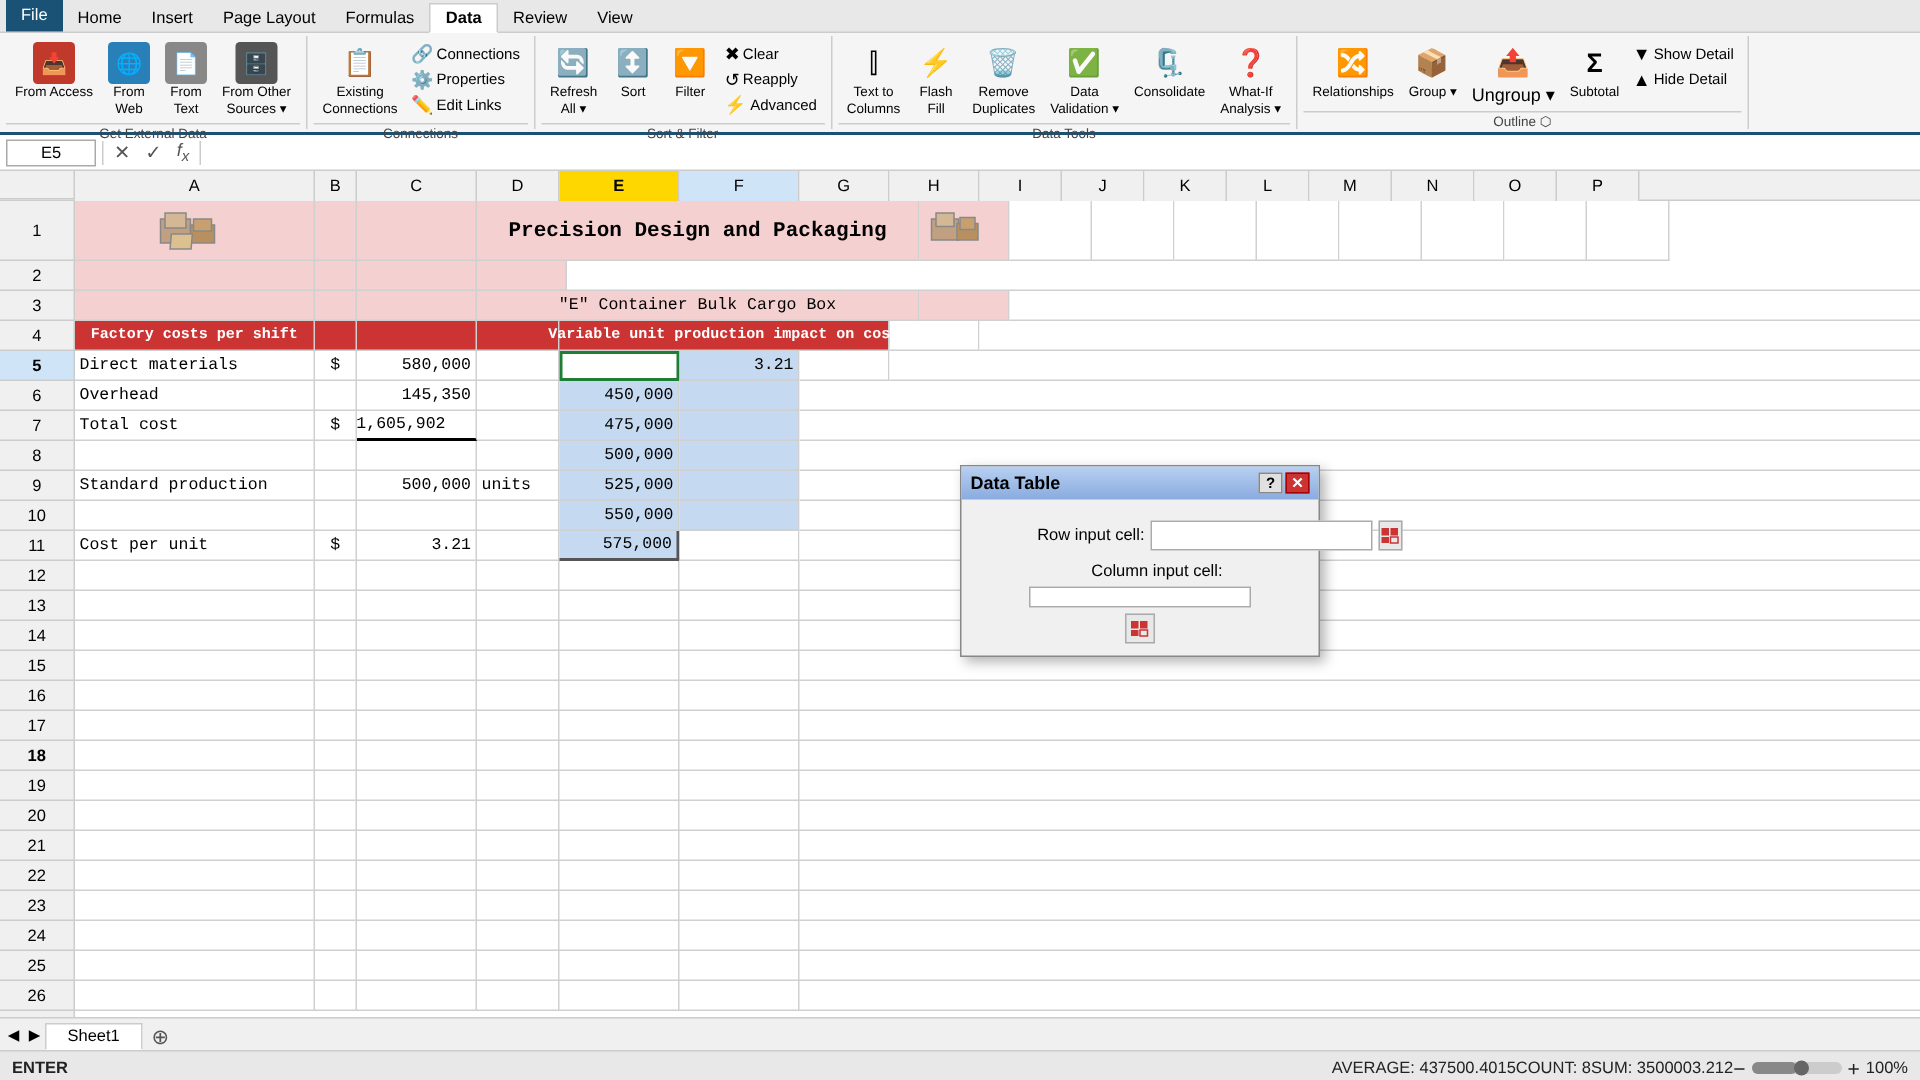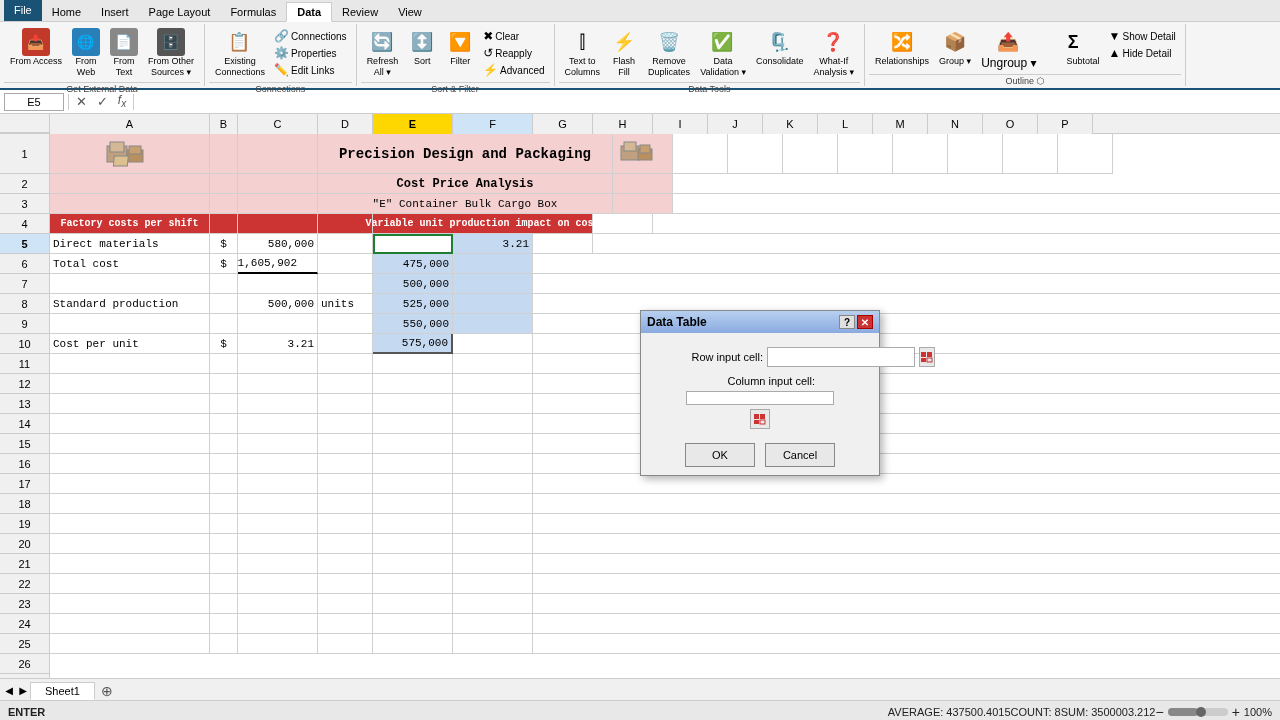--- a/index.html
+++ b/index.html
@@ -141,21 +141,21 @@
         <div style="display:flex;flex-direction:column;align-items:center;padding:2px 4px;cursor:pointer;font-size:9px;min-width:34px;text-align:center;">
           <div style="width:28px;height:28px;display:flex;align-items:center;justify-content:center;font-size:18px;">📦</div>
           <span style="font-size:9px;">Group ▾</span>
         </div>
         <div style="display:flex;flex-direction:column;align-items:center;padding:2px 4px;cursor:pointer;font-size:9px;min-width:38px;text-align:center;">
           <div style="width:28px;height:28px;display:flex;align-items:center;justify-content:center;font-size:18px;">📤</div>
           <span style="font-size:12px;">Ungroup ▾</span>
         </div>
         <div style="display:flex;flex-direction:column;align-items:center;padding:2px 4px;cursor:pointer;font-size:9px;min-width:34px;text-align:center;">
           <div style="width:28px;height:28px;display:flex;align-items:center;justify-content:center;font-size:18px;font-weight:bold;">Σ</div>
-          <span style="font-size:9px;margin-left:20px;">Subtotal</span>
+          <span style="font-size:9px;">Subtotal</span>
         </div>
         <div style="display:flex;flex-direction:column;gap:1px;padding-top:2px;">
           <div style="display:flex;flex-direction:row;align-items:center;gap:2px;padding:1px 3px;cursor:pointer;font-size:10px;">
             <span style="font-size:12px;">▼</span>
             <span>Show Detail</span>
           </div>
           <div style="display:flex;flex-direction:row;align-items:center;gap:2px;padding:1px 3px;cursor:pointer;font-size:10px;">
             <span style="font-size:12px;">▲</span>
             <span>Hide Detail</span>
           </div>
@@ -212,21 +212,21 @@
       <div style="height:20px;min-height:20px;display:flex;align-items:center;justify-content:center;border-right:1px solid #ccc;border-bottom:1px solid #ccc;font-size:11px;background:#f0f0f0;">8</div>
       <div style="height:20px;min-height:20px;display:flex;align-items:center;justify-content:center;border-right:1px solid #ccc;border-bottom:1px solid #ccc;font-size:11px;background:#f0f0f0;">9</div>
       <div style="height:20px;min-height:20px;display:flex;align-items:center;justify-content:center;border-right:1px solid #ccc;border-bottom:1px solid #ccc;font-size:11px;background:#f0f0f0;">10</div>
       <div style="height:20px;min-height:20px;display:flex;align-items:center;justify-content:center;border-right:1px solid #ccc;border-bottom:1px solid #ccc;font-size:11px;background:#f0f0f0;">11</div>
       <div style="height:20px;min-height:20px;display:flex;align-items:center;justify-content:center;border-right:1px solid #ccc;border-bottom:1px solid #ccc;font-size:11px;background:#f0f0f0;">12</div>
       <div style="height:20px;min-height:20px;display:flex;align-items:center;justify-content:center;border-right:1px solid #ccc;border-bottom:1px solid #ccc;font-size:11px;background:#f0f0f0;">13</div>
       <div style="height:20px;min-height:20px;display:flex;align-items:center;justify-content:center;border-right:1px solid #ccc;border-bottom:1px solid #ccc;font-size:11px;background:#f0f0f0;">14</div>
       <div style="height:20px;min-height:20px;display:flex;align-items:center;justify-content:center;border-right:1px solid #ccc;border-bottom:1px solid #ccc;font-size:11px;background:#f0f0f0;">15</div>
       <div style="height:20px;min-height:20px;display:flex;align-items:center;justify-content:center;border-right:1px solid #ccc;border-bottom:1px solid #ccc;font-size:11px;background:#f0f0f0;">16</div>
       <div style="height:20px;min-height:20px;display:flex;align-items:center;justify-content:center;border-right:1px solid #ccc;border-bottom:1px solid #ccc;font-size:11px;background:#f0f0f0;">17</div>
-      <div style="height:20px;min-height:20px;display:flex;align-items:center;justify-content:center;border-right:1px solid #ccc;border-bottom:1px solid #ccc;font-size:11px;background:#f0f0f0;">18</div>
+      <div style="height:20px;min-height:20px;display:flex;align-items:center;justify-content:center;border-right:1px solid #ccc;border-bottom:1px solid #ccc;font-size:11px;background:#f0f0f0;font-weight:bold;">18</div>
       <div style="height:20px;min-height:20px;display:flex;align-items:center;justify-content:center;border-right:1px solid #ccc;border-bottom:1px solid #ccc;font-size:11px;background:#f0f0f0;">19</div>
       <div style="height:20px;min-height:20px;display:flex;align-items:center;justify-content:center;border-right:1px solid #ccc;border-bottom:1px solid #ccc;font-size:11px;background:#f0f0f0;">20</div>
       <div style="height:20px;min-height:20px;display:flex;align-items:center;justify-content:center;border-right:1px solid #ccc;border-bottom:1px solid #ccc;font-size:11px;background:#f0f0f0;">21</div>
       <div style="height:20px;min-height:20px;display:flex;align-items:center;justify-content:center;border-right:1px solid #ccc;border-bottom:1px solid #ccc;font-size:11px;background:#f0f0f0;">22</div>
       <div style="height:20px;min-height:20px;display:flex;align-items:center;justify-content:center;border-right:1px solid #ccc;border-bottom:1px solid #ccc;font-size:11px;background:#f0f0f0;">23</div>
       <div style="height:20px;min-height:20px;display:flex;align-items:center;justify-content:center;border-right:1px solid #ccc;border-bottom:1px solid #ccc;font-size:11px;background:#f0f0f0;">24</div>
       <div style="height:20px;min-height:20px;display:flex;align-items:center;justify-content:center;border-right:1px solid #ccc;border-bottom:1px solid #ccc;font-size:11px;background:#f0f0f0;">25</div>
       <div style="height:20px;min-height:20px;display:flex;align-items:center;justify-content:center;border-right:1px solid #ccc;border-bottom:1px solid #ccc;font-size:11px;background:#f0f0f0;">26</div>
       <div style="height:20px;min-height:20px;display:flex;align-items:center;justify-content:center;border-right:1px solid #ccc;border-bottom:1px solid #ccc;font-size:11px;background:#f0f0f0;">27</div>
     </div>
@@ -267,23 +267,20 @@
         <div style="width:55px;height:40px;border-right:1px solid #d0d0d0;border-bottom:1px solid #d0d0d0;background:#fff;"></div>
         <div style="width:55px;height:40px;border-right:1px solid #d0d0d0;border-bottom:1px solid #d0d0d0;background:#fff;"></div>
         <div style="width:55px;height:40px;border-right:1px solid #d0d0d0;border-bottom:1px solid #d0d0d0;background:#fff;"></div>
         <div style="width:55px;height:40px;border-right:1px solid #d0d0d0;border-bottom:1px solid #d0d0d0;background:#fff;"></div>
       </div>
 
       <div style="display:flex;height:20px;">
         <div style="width:160px;height:20px;border-right:1px solid #d0d0d0;border-bottom:1px solid #d0d0d0;background:#f5d0d0;"></div>
         <div style="width:28px;height:20px;border-right:1px solid #d0d0d0;border-bottom:1px solid #d0d0d0;background:#f5d0d0;"></div>
         <div style="width:80px;height:20px;border-right:1px solid #d0d0d0;border-bottom:1px solid #d0d0d0;background:#f5d0d0;"></div>
-        <div style="width:295px;height:20px;border-right:1px solid #d0d0d0;border-bottom:1px solid #d0d0d0;background:#f5d0d0;display:flex;align-items:center;justify-content:center;">
-          <span style="font-size:12px;font-weight:bold;color:#000;">Cost Price Analysis</span>
-        </div>
         <div style="width:60px;height:20px;border-right:1px solid #d0d0d0;border-bottom:1px solid #d0d0d0;background:#f5d0d0;"></div>
         <div style="flex:1;height:20px;border-bottom:1px solid #d0d0d0;background:#fff;"></div>
       </div>
 
       <div style="display:flex;height:20px;">
         <div style="width:160px;height:20px;border-right:1px solid #d0d0d0;border-bottom:1px solid #d0d0d0;background:#f5d0d0;"></div>
         <div style="width:28px;height:20px;border-right:1px solid #d0d0d0;border-bottom:1px solid #d0d0d0;background:#f5d0d0;"></div>
         <div style="width:80px;height:20px;border-right:1px solid #d0d0d0;border-bottom:1px solid #d0d0d0;background:#f5d0d0;"></div>
         <div style="width:295px;height:20px;border-right:1px solid #d0d0d0;border-bottom:1px solid #d0d0d0;background:#f5d0d0;display:flex;align-items:center;justify-content:center;">
           <span style="font-size:11px;color:#000;">"E" Container Bulk Cargo Box</span>
@@ -317,20 +314,29 @@
         </div>
         <div style="width:55px;height:20px;border-right:1px solid #d0d0d0;border-bottom:1px solid #d0d0d0;background:#fff;"></div>
 
         <div style="width:80px;height:20px;border:2px solid #1e7e34;border-bottom:2px solid #1e7e34;background:#fff;display:flex;align-items:center;justify-content:flex-end;padding-right:3px;font-size:11px;"></div>
         <div style="width:80px;height:20px;border-right:1px solid #d0d0d0;border-bottom:1px solid #d0d0d0;background:#c5d9f0;display:flex;align-items:center;justify-content:flex-end;padding-right:3px;font-size:11px;">3.21</div>
         <div style="width:60px;height:20px;border-right:1px solid #d0d0d0;border-bottom:1px solid #d0d0d0;background:#fff;"></div>
         <div style="flex:1;height:20px;border-bottom:1px solid #d0d0d0;background:#fff;"></div>
       </div>
 
 
+      <div style="display:flex;height:20px;">
+        <div style="width:160px;height:20px;border-right:1px solid #d0d0d0;border-bottom:1px solid #d0d0d0;background:#fff;padding:0 3px;display:flex;align-items:center;font-size:11px;">Overhead</div>
+        <div style="width:28px;height:20px;border-right:1px solid #d0d0d0;border-bottom:1px solid #d0d0d0;background:#fff;"></div>
+        <div style="width:80px;height:20px;border-right:1px solid #d0d0d0;border-bottom:1px solid #d0d0d0;background:#fff;display:flex;align-items:center;justify-content:flex-end;padding-right:3px;font-size:11px;">145,350</div>
+        <div style="width:55px;height:20px;border-right:1px solid #d0d0d0;border-bottom:1px solid #d0d0d0;background:#fff;"></div>
+        <div style="width:80px;height:20px;border-right:1px solid #d0d0d0;border-bottom:1px solid #d0d0d0;background:#c5d9f0;display:flex;align-items:center;justify-content:flex-end;padding-right:3px;font-size:11px;">450,000</div>
+        <div style="width:80px;height:20px;border-right:1px solid #d0d0d0;border-bottom:1px solid #d0d0d0;background:#c5d9f0;"></div>
+        <div style="flex:1;height:20px;border-bottom:1px solid #d0d0d0;background:#fff;"></div>
+      </div>
 
       <div style="display:flex;height:20px;">
         <div style="width:160px;height:20px;border-right:1px solid #d0d0d0;border-bottom:1px solid #d0d0d0;background:#fff;padding:0 3px;display:flex;align-items:center;font-size:11px;">Total cost</div>
         <div style="width:28px;height:20px;border-right:1px solid #d0d0d0;border-bottom:1px solid #d0d0d0;background:#fff;display:flex;align-items:center;justify-content:center;font-size:11px;">$</div>
         <div style="width:80px;height:20px;border-right:1px solid #d0d0d0;border-bottom:2px solid #000;background:#fff;display:flex;align-items:center;justify-content:flex-end;padding-right:20px;font-size:11px;">1,605,902</div>
         <div style="width:55px;height:20px;border-right:1px solid #d0d0d0;border-bottom:1px solid #d0d0d0;background:#fff;"></div>
         <div style="width:80px;height:20px;border-right:1px solid #d0d0d0;border-bottom:1px solid #d0d0d0;background:#c5d9f0;display:flex;align-items:center;justify-content:flex-end;padding-right:3px;font-size:11px;">475,000</div>
         <div style="width:80px;height:20px;border-right:1px solid #d0d0d0;border-bottom:1px solid #d0d0d0;background:#c5d9f0;"></div>
         <div style="flex:1;height:20px;border-bottom:1px solid #d0d0d0;background:#fff;"></div>
       </div>
@@ -576,19 +582,15 @@
         <button style="width:20px;height:20px;border:1px solid #aaa;background:#e8e8e8;cursor:pointer;display:flex;align-items:center;justify-content:center;font-size:9px;padding:0;">
           <svg width="14" height="12" viewBox="0 0 14 12">
               <rect x="1" y="1" width="5" height="5" fill="#cc3333"></rect>
               <rect x="7" y="1" width="5" height="5" fill="#cc3333"></rect>
               <rect x="1" y="7" width="5" height="4" fill="#cc3333"></rect>
               <rect x="7" y="7" width="5" height="4" fill="none" stroke="#cc3333"></rect>
             </svg>
         </button>
       </div>
 
-      <div style="display:flex;justify-content:center;gap:10px;margin-top:6px;">
-        <button style="width:70px;height:24px;border:1px solid #888;background:#e8e8e8;cursor:pointer;font-size:11px;">OK</button>
-        <button style="width:70px;height:24px;border:1px solid #888;background:#e8e8e8;cursor:pointer;font-size:11px;">Cancel</button>
-      </div>
     </div>
   </div>
 </div>
 
 </body></html>

